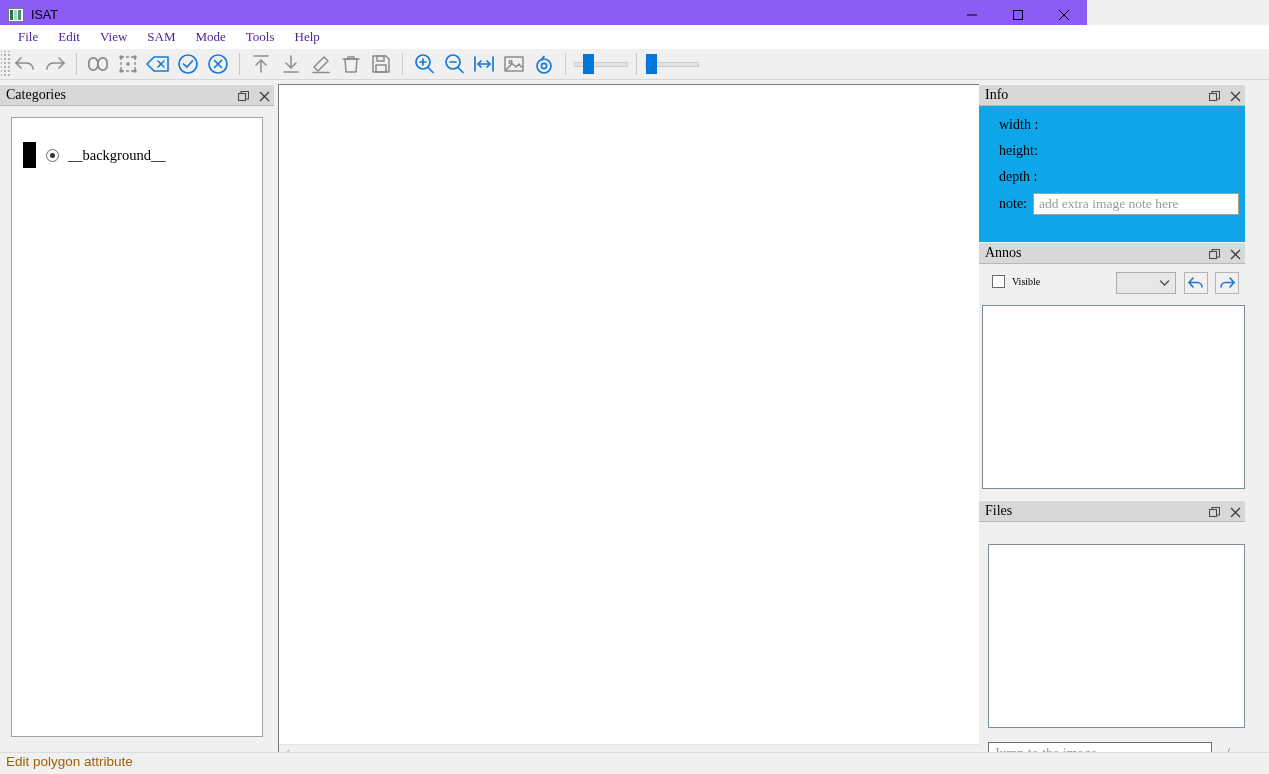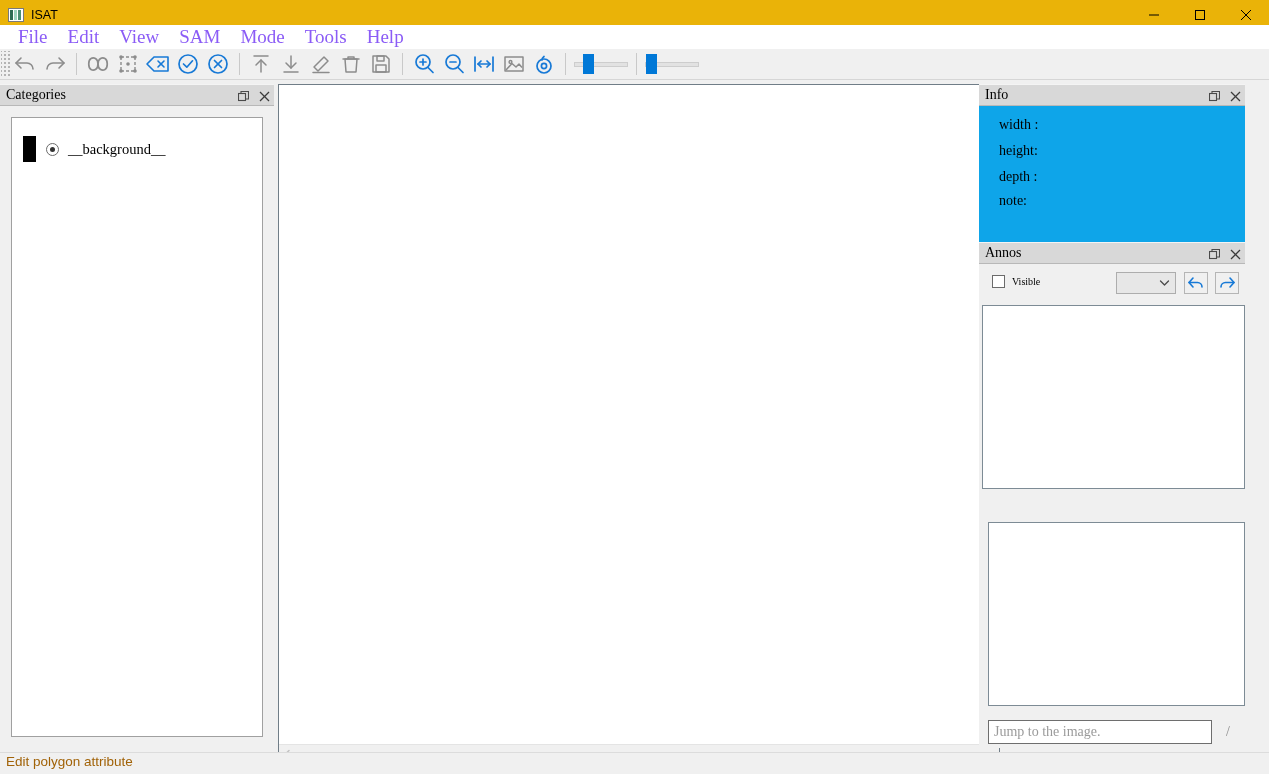--- a/index.html
+++ b/index.html
@@ -21,22 +21,22 @@
     position: relative;
     width: 1269px;
     height: 774px;
     background: #f0f0f0;
   }
 
   
   .titlebar {
     position: absolute;
     left: 0; top: 0;
-    width: 1269px; height: 30px;
-    background: #eab308;
+    width: 1087px; height: 30px;
+    background: #8b5cf6;
     display: flex;
     align-items: center;
   }
   .title-icon {
     width: 16px; height: 14px;
     margin-left: 8px; margin-right: 7px;
     background: #ffffff;
     border: 1px solid #7a7a7a;
     position: relative;
     box-sizing: border-box;
@@ -76,23 +76,23 @@
     left: 0; top: 25px;
     width: 1269px; height: 24px;
     background: #ffffff;
     display: flex;
     align-items: center;
     padding-left: 8px;
     box-sizing: border-box;
   }
   .menuitem {
     font-family: "Liberation Serif", serif;
-    font-size: 19px;
+    font-size: 13px;
     padding: 2px 10px;
-    color: #8b5cf6;
+    color: #4c1d95;
     white-space: nowrap;
   }
 
   
   .toolbar {
     position: absolute;
     left: 0; top: 49px;
     width: 1269px; height: 31px;
     background: #f0f0f0;
     border-bottom: 1px solid #d6d6d6;
@@ -176,21 +176,21 @@
     box-sizing: border-box;
   }
   .cat-panel .panel-title { width: 274px; }
   .cat-list {
     position: absolute;
     left: 11px; top: 33px;
     width: 252px; height: 620px;
     background: #ffffff;
     border: 1px solid #a0a0a0;
     box-sizing: border-box;
-    padding-top: 16px;
+    padding-top: 22px;
     overflow: hidden;
   }
   .cat-item {
     height: 30px;
     display: flex;
     align-items: center;
     padding-left: 11px;
   }
   .swatch {
     width: 13px; height: 26px;
@@ -706,20 +706,21 @@
       <div class="info-row r2">
         <span class="info-key">height:</span>
         <span class="info-val"></span>
       </div>
       <div class="info-row r3">
         <span class="info-key">depth :</span>
         <span class="info-val"></span>
       </div>
       <div class="info-row r4">
         <span class="info-key">note:</span>
+        <span class="note-input">add extra image note here</span>
       </div>
     </div>
 
     <div class="panel-title">
       <span class="ptext">Annos</span>
       <div class="panel-btns">
         <div class="pbtn">
           <svg width="11" height="11" viewBox="0 0 11 11" fill="none" stroke="#4a4a4a" stroke-width="1.1">
             <rect x="0.5" y="2.5" width="7" height="7"></rect>
               <path d="M3 2.5 V0.5 H10.5 V8 H8"></path>
@@ -755,20 +756,37 @@
         <div class="iconbtn" style="left:236px;">
           <svg width="18" height="16" viewBox="0 0 18 16" fill="none" stroke="#1779d6" stroke-width="1.6" stroke-linecap="round" stroke-linejoin="round">
             <path d="M12 3 L16 7.5 L12 12"></path>
               <path d="M16 7.5 H7.5 a4.5 4.5 0 0 0 -4.5 4.5"></path>
           </svg>
         </div>
       </div>
       <div class="annos-list"></div>
     </div>
 
+    <div class="panel-title">
+      <span class="ptext">Files</span>
+      <div class="panel-btns">
+        <div class="pbtn">
+          <svg width="11" height="11" viewBox="0 0 11 11" fill="none" stroke="#4a4a4a" stroke-width="1.1">
+            <rect x="0.5" y="2.5" width="7" height="7"></rect>
+              <path d="M3 2.5 V0.5 H10.5 V8 H8"></path>
+          </svg>
+        </div>
+        <div class="pbtn">
+          <svg width="11" height="11" viewBox="0 0 11 11" fill="none" stroke="#3a3a3a" stroke-width="1.3">
+            <line x1="1" y1="1" x2="10" y2="10"></line>
+              <line x1="10" y1="1" x2="1" y2="10"></line>
+          </svg>
+        </div>
+      </div>
+    </div>
     <div class="files-body">
       <div class="files-list"></div>
       <div class="jump-row">
         <span class="jump-input">Jump to the image.</span>
         <span class="jump-sep">/</span>
       </div>
     </div>
   </div>
 
   <div class="statusbar">

